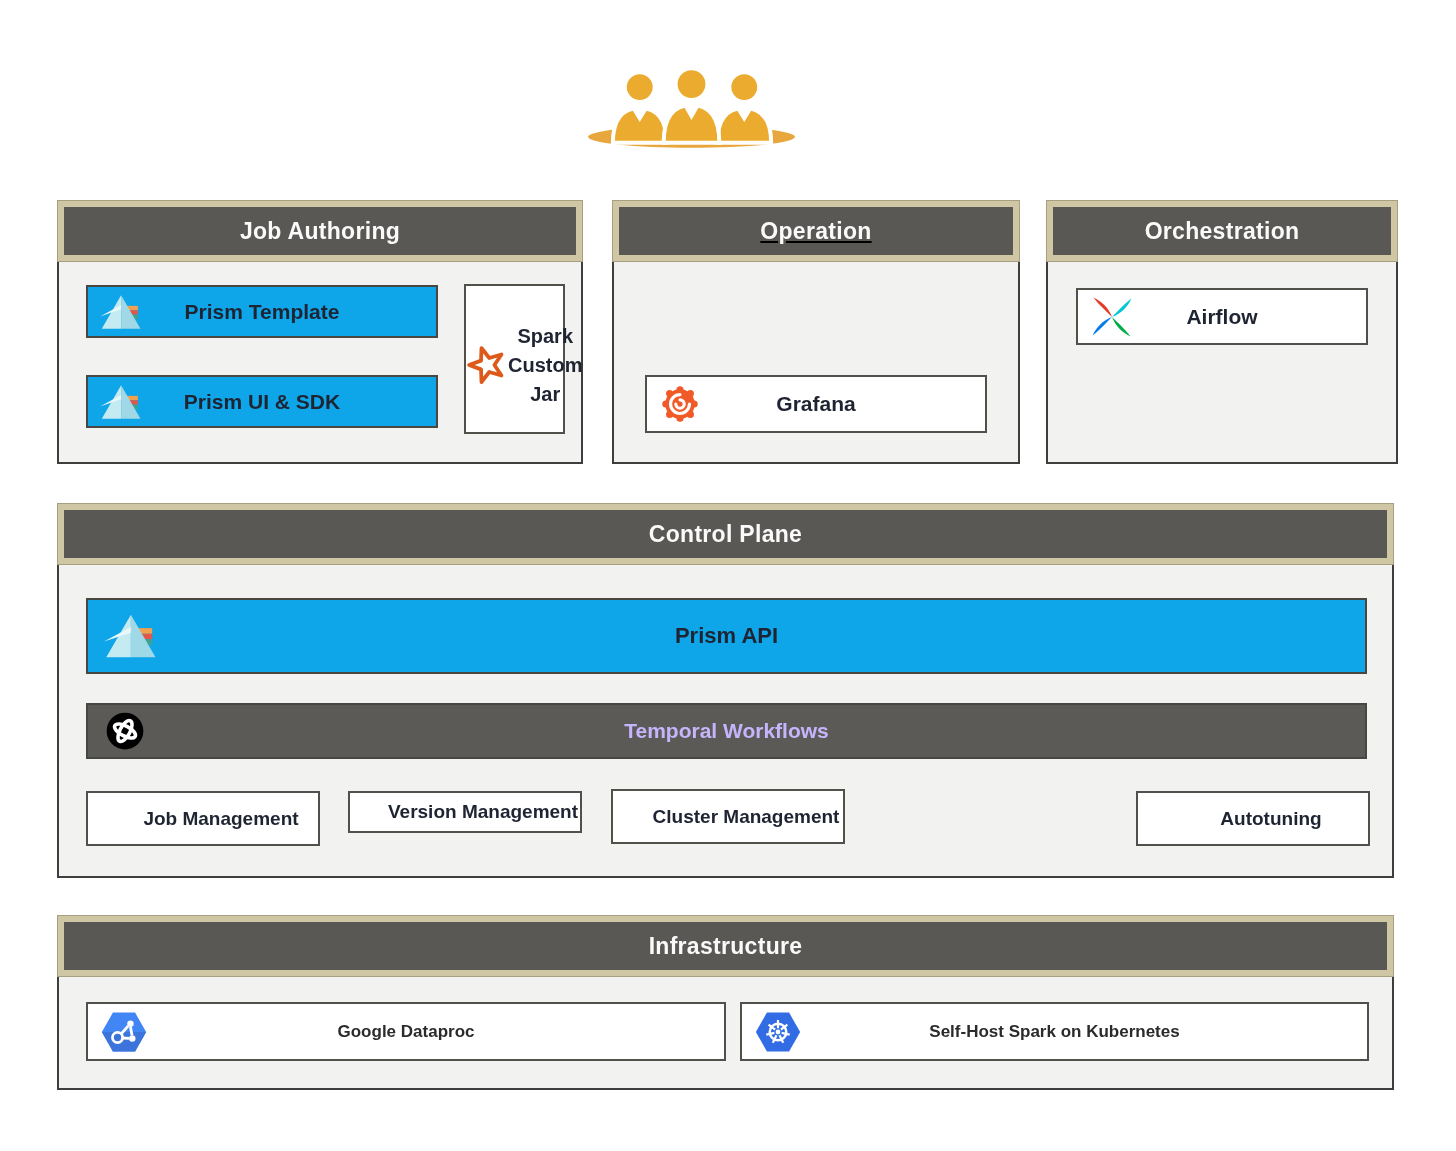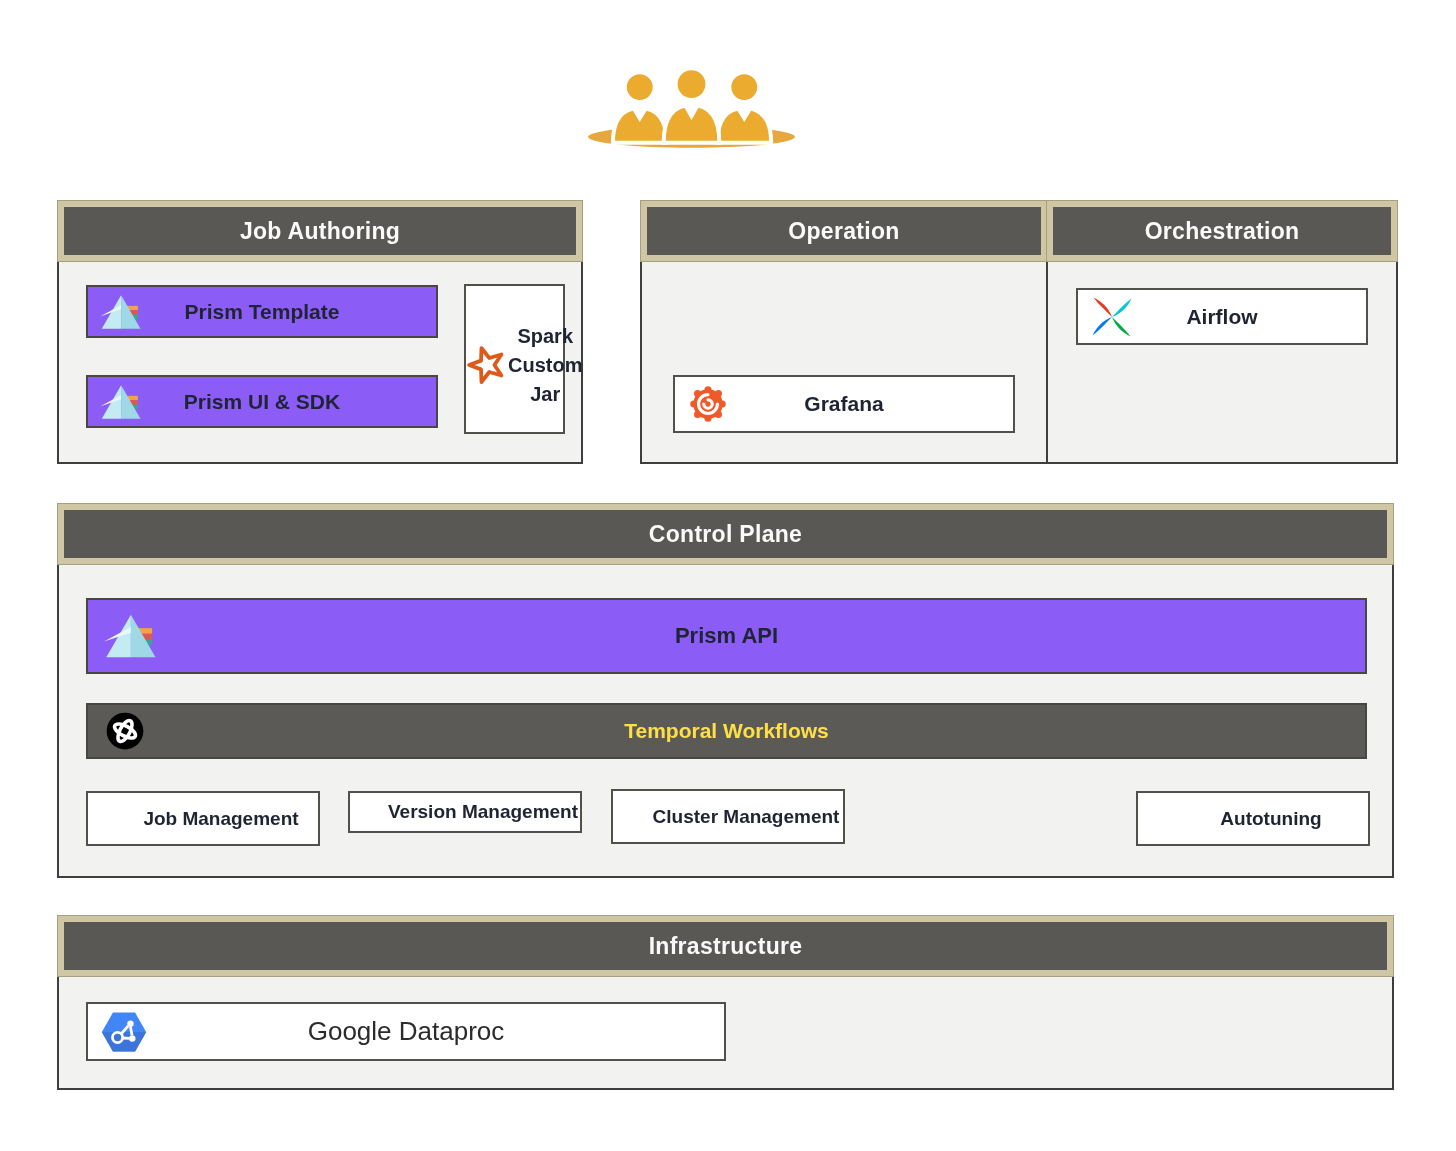--- a/index.html
+++ b/index.html
@@ -20,29 +20,29 @@
   .sec-title{color:#FAFAFA;font-weight:700;font-size:23px;letter-spacing:.3px;}
   .sec-body{
     position:relative;background:#F2F2F1;border:2px solid #3E3E3C;border-top:none;
     box-sizing:border-box;
   }
 
   .box{
     position:absolute;display:flex;align-items:center;justify-content:center;
     box-sizing:border-box;
   }
-  .box.yellow{background:#8b5cf6;border:2px solid #494740;}
+  .box.yellow{background:#0ea5e9;border:2px solid #494740;}
   .box.white{background:#FFFFFF;border:2px solid #52504B;}
   .box.darkbar{background:#5C5A57;border:2px solid #464644;}
   .box .icon{position:absolute;left:12px;top:50%;transform:translateY(-50%);display:flex;}
   .label{font-weight:700;font-size:21px;color:#1F2433;text-align:center;}
-  .label.light{color:#fde047;}
+  .label.light{color:#c4b5fd;}
   .label.small{font-size:19px;margin-left:36px;}
   .label.big{font-size:22px;}
-  .label.regular{font-weight:400;font-size:26px;color:#2B2B2B;}
+  .label.regular{font-weight:700;font-size:17px;color:#2B2B2B;}
 
   .jar{
     position:absolute;display:flex;flex-direction:row;align-items:center;
     background:#fff;border:2px solid #52504B;box-sizing:border-box;padding-top:12px;
   }
   .jar .label{font-size:20px;line-height:1.45;}
   svg{display:block;}
 </style>
 </head>
 <body>
@@ -103,21 +103,21 @@
         <span>
           <svg width="42" height="42" viewBox="0 0 40 40">
             <path d="M20 3 L24.1 14.3 L36.2 14.7 L26.7 22.2 L30 33.8 L20 27 L10 33.8 L13.3 22.2 L3.8 14.7 L15.9 14.3 Z" fill="none" stroke="#DD5A1B" stroke-width="3.6" stroke-linejoin="round" transform="rotate(-18 20 20)"></path>
           </svg>
         </span>
         <span class="label">Spark Custom Jar</span>
       </div>
     </div>
   </div>
 
-  <div class="section" style="left:640px;top:200px;width:408px;">
+  <div class="section" style="left:612px;top:200px;width:408px;text-decoration:underline;">
     <div class="sec-header">
       <div class="sec-header-inner">
         <span class="sec-title">Operation</span>
       </div>
     </div>
     <div class="sec-body" style="height:202px;">
       <div class="box white" style="left:31px;top:113px;width:342px;height:58px;">
         <span class="icon">
           <svg width="42" height="42" viewBox="0 0 40 40">
             <g fill="#F05A28">
@@ -229,16 +229,35 @@
               <line x1="22.5" y1="28.5" x2="30.5" y2="19.5"></line>
               <line x1="33" y1="20.5" x2="34.7" y2="29.5"></line>
               <line x1="24.5" y1="32.5" x2="31.5" y2="33"></line>
             </g>
             <circle cx="33" cy="17" r="3.5" fill="#ffffff"></circle>
             <circle cx="35" cy="33" r="3.5" fill="#ffffff"></circle>
           </svg>
         </span>
         <span class="label regular">Google Dataproc</span>
       </div>
+      <div class="box white" style="left:681px;top:25px;width:629px;height:59px;">
+        <span class="icon">
+          <svg width="48" height="48" viewBox="0 0 52 52">
+            <polygon points="14,5 38,5 50,26 38,47 14,47 2,26" fill="#326CE5"></polygon>
+            <circle cx="26" cy="26" r="9" stroke="#ffffff" stroke-width="2.6" fill="none"></circle>
+            <g stroke="#ffffff" stroke-width="2.4">
+              <line x1="26" y1="22" x2="26" y2="13"></line>
+              <line x1="29.1" y1="23.5" x2="36.2" y2="17.9"></line>
+              <line x1="29.9" y1="26.9" x2="38.7" y2="28.9"></line>
+              <line x1="27.7" y1="29.6" x2="31.6" y2="37.7"></line>
+              <line x1="24.3" y1="29.6" x2="20.4" y2="37.7"></line>
+              <line x1="22.1" y1="26.9" x2="13.3" y2="28.9"></line>
+              <line x1="22.9" y1="23.5" x2="15.8" y2="17.9"></line>
+            </g>
+            <circle cx="26" cy="26" r="2.6" fill="#ffffff"></circle>
+          </svg>
+        </span>
+        <span class="label regular">Self-Host Spark on Kubernetes</span>
+      </div>
     </div>
   </div>
 
 </div>
 
 </body></html>

